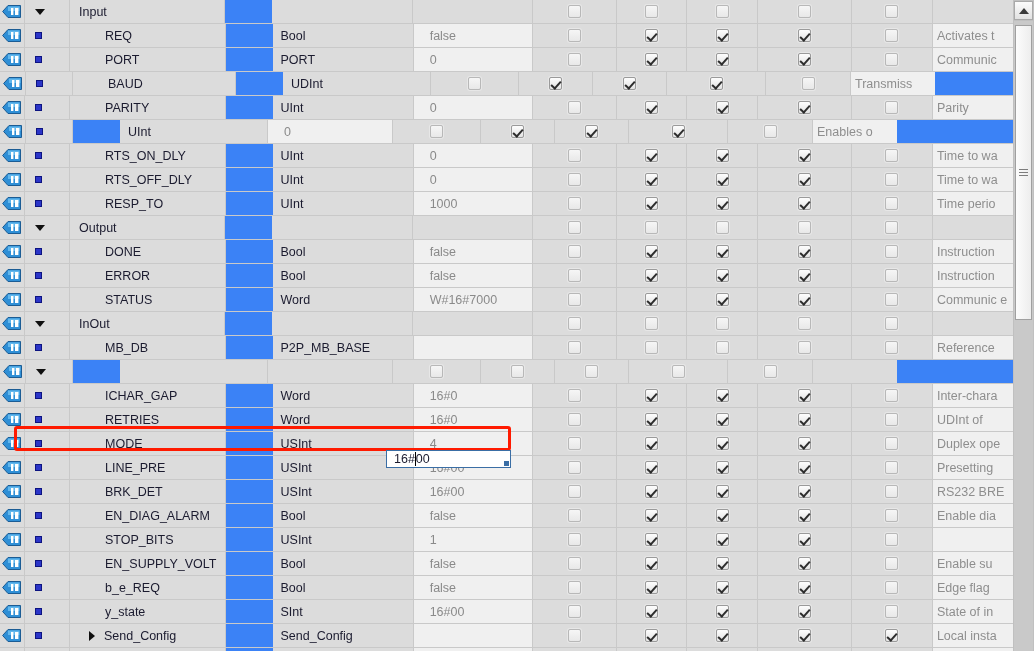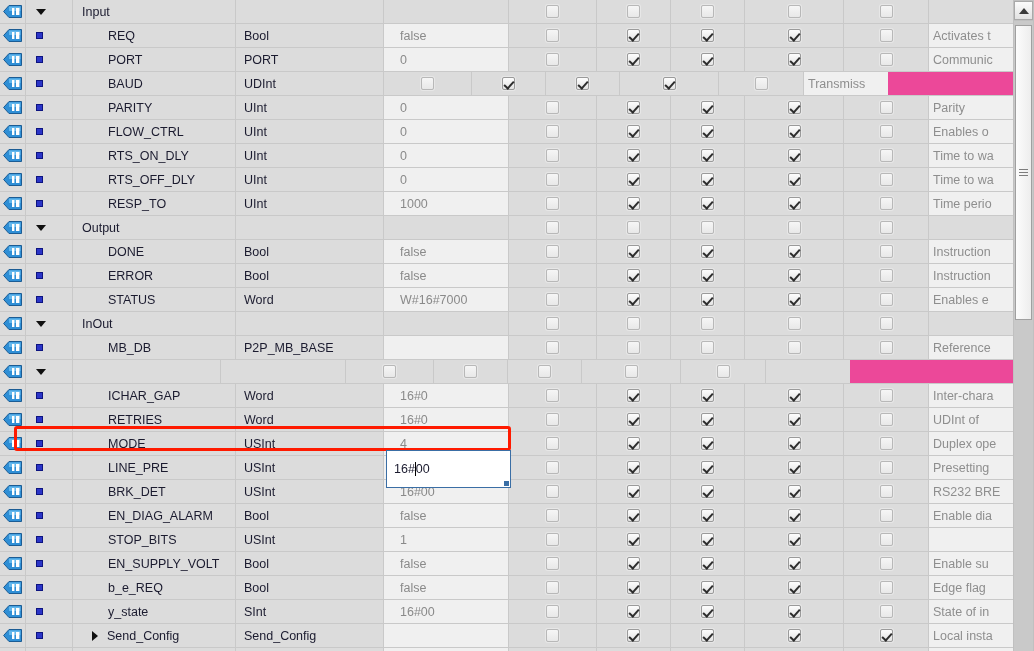--- a/index.html
+++ b/index.html
@@ -7,21 +7,21 @@
     margin: 0; padding: 0;
     width: 1034px; height: 651px;
     overflow: hidden;
     background: #d4d0c8;
     font-family: "Liberation Sans", sans-serif;
   }
   #app {
     position: relative;
     width: 1034px; height: 651px;
     overflow: hidden;
-    background: #ec4899;
+    background: #3b82f6;
   }
 
   
   #grid {
     position: absolute;
     left: 0; top: 0;
     width: 1013px;
     height: 651px;
     overflow: hidden;
   }
@@ -43,21 +43,21 @@
     background: #dcdcdc;
     border-right: 1px solid #c9c9c9;
     overflow: hidden;
     white-space: nowrap;
   }
 
   
   .c-tag   { width: 26px;  justify-content: center; background:#dcdcdc; border-right:1px solid #c9c9c9;}
   .c-mark  { width: 47px;  justify-content: flex-start; padding-left: 10px; }
   .c-name  { width: 163px; padding-left: 10px; }
-  .c-type  { width: 148px; padding-left: 8px; }
+  .c-type  { width: 148px; padding-left: 8px; margin-left: 47px; }
   .c-val   { width: 125px; padding-left: 16px; background: #f0f0f0; color: #8a8a8a; }
   .c-cb    { width: 88px;  justify-content: center; }
   .c-cb2   { width: 74px;  justify-content: center; }
   .c-cb3   { width: 74px;  justify-content: center; }
   .c-cb4   { width: 99px;  justify-content: center; }
   .c-cb5   { width: 85px;  justify-content: center; }
   .c-cmt   { width: 84px;  padding-left: 4px; background: #f0f0f0; color: #8e8e8e; border-right: none;}
 
   
   .row.group .c-name { padding-left: 0; }
@@ -109,21 +109,21 @@
     border: 3px solid #ff1a00;
     border-radius: 3px;
     pointer-events: none;
     z-index: 40;
   }
 
   
   #editor {
     position: absolute;
     left: 386px; top: 450px;
-    width: 125px; height: 38px;
+    width: 125px; height: 18px;
     background: #ffffff;
     border: 1px solid #3a6ea5;
     box-shadow: inset 0 0 0 1px #ffffff;
     display: flex; align-items: center;
     padding-left: 7px;
     font-size: 12.5px;
     color: #1b1b2f;
     z-index: 45;
   }
   #editor .caret {
@@ -399,24 +399,20 @@
               <path d="M6 0.5 H18.5 V12.5 H6 L0.6 6.5 Z" fill="#2f8fd6" stroke="#1b5c94" stroke-width="1"></path>
               <path d="M6 1.5 H17.5 V6 H6 Z" fill="#63b7ec"></path>
               <rect x="9" y="3" width="2.4" height="7" fill="#ffffff"></rect>
               <rect x="13" y="3" width="3.4" height="7" fill="#ffffff"></rect>
             </svg>
           </span>
         </div>
         <div class="cell c-mark">
           <span class="sq"></span>
         </div>
-        <div class="cell c-name">
-          <span class="nm-indent"></span>
-          <span>FLOW_CTRL</span>
-        </div>
         <div class="cell c-type">
           <span>UInt</span>
         </div>
         <div class="cell c-val">
           <span>0</span>
         </div>
         <div class="cell c-cb">
           <span class="chk blank"></span>
         </div>
         <div class="cell c-cb2">
@@ -726,21 +722,21 @@
         <div class="cell c-cb3">
           <span class="chk on"></span>
         </div>
         <div class="cell c-cb4">
           <span class="chk on"></span>
         </div>
         <div class="cell c-cb5">
           <span class="chk blank"></span>
         </div>
         <div class="cell c-cmt">
-          <span>Enables e</span>
+          <span>Communic e</span>
         </div>
       </div>
       <div class="row group">
         <div class="cell c-tag">
           <span class="tag-icon">
             <svg width="19" height="13" viewBox="0 0 19 13">
               <path d="M6 0.5 H18.5 V12.5 H6 L0.6 6.5 Z" fill="#2f8fd6" stroke="#1b5c94" stroke-width="1"></path>
               <path d="M6 1.5 H17.5 V6 H6 Z" fill="#63b7ec"></path>
               <rect x="9" y="3" width="2.4" height="7" fill="#ffffff"></rect>
               <rect x="13" y="3" width="3.4" height="7" fill="#ffffff"></rect>

